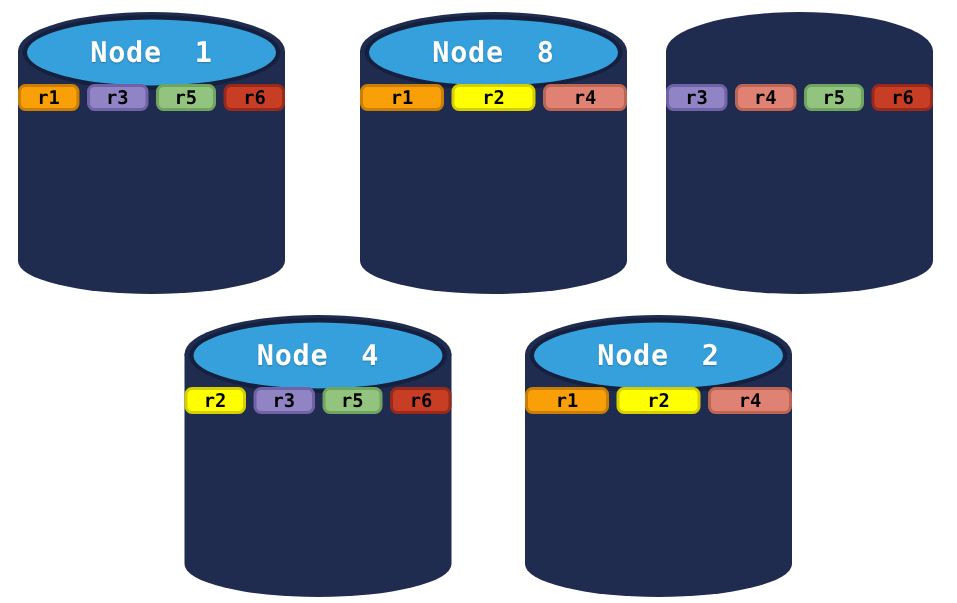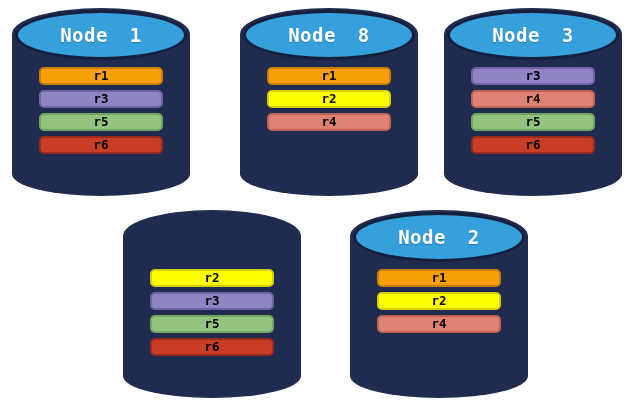--- a/index.html
+++ b/index.html
@@ -58,24 +58,24 @@
     color: var(--title-color);
     font-weight: bold;
     font-size: 19px;
     word-spacing: 10px;
     letter-spacing: 0.5px;
     text-shadow: 0 1px 1px rgba(0,0,0,0.25);
     white-space: nowrap;
   }
   .bars {
     position: absolute;
-    left: 0; top: 59px;
+    left: 0; top: 48px;
     width: 100%;
     display: flex;
-    flex-direction: column;
+    flex-direction: row;
     align-items: center;
     gap: 5px;
   }
   .bar {
     width: 120px;
     height: 14px;
     border: 2px solid;
     border-radius: 5px;
     font-size: 12.5px;
     font-weight: bold;
@@ -112,34 +112,34 @@
       <div class="bars">
         <div class="bar" style="background: rgb(249, 160, 8); border-color: rgb(201, 127, 5); color: rgb(0, 0, 0);">r1</div>
         <div class="bar" style="background: rgb(255, 255, 0); border-color: rgb(214, 207, 0); color: rgb(0, 0, 0);">r2</div>
         <div class="bar" style="background: rgb(223, 130, 115); border-color: rgb(188, 101, 85); color: rgb(0, 0, 0);">r4</div>
       </div>
     </div>
 
     <div class="cylinder pos-3">
       <div class="cyl-rim"></div>
       <div class="cyl-body"></div>
-      <div class="cyl-top">
-        <span class="node-title">Node 3</span>
-      </div>
       <div class="bars">
         <div class="bar" style="background: rgb(145, 132, 196); border-color: rgb(111, 99, 166); color: rgb(0, 0, 0);">r3</div>
         <div class="bar" style="background: rgb(223, 130, 115); border-color: rgb(188, 101, 85); color: rgb(0, 0, 0);">r4</div>
         <div class="bar" style="background: rgb(146, 196, 127); border-color: rgb(111, 165, 94); color: rgb(0, 0, 0);">r5</div>
         <div class="bar" style="background: rgb(199, 62, 37); border-color: rgb(153, 41, 26); color: rgb(0, 0, 0);">r6</div>
       </div>
     </div>
 
     <div class="cylinder pos-4">
       <div class="cyl-rim"></div>
       <div class="cyl-body"></div>
+      <div class="cyl-top">
+        <span class="node-title">Node 4</span>
+      </div>
       <div class="bars">
         <div class="bar" style="background: rgb(255, 255, 0); border-color: rgb(214, 207, 0); color: rgb(0, 0, 0);">r2</div>
         <div class="bar" style="background: rgb(145, 132, 196); border-color: rgb(111, 99, 166); color: rgb(0, 0, 0);">r3</div>
         <div class="bar" style="background: rgb(146, 196, 127); border-color: rgb(111, 165, 94); color: rgb(0, 0, 0);">r5</div>
         <div class="bar" style="background: rgb(199, 62, 37); border-color: rgb(153, 41, 26); color: rgb(0, 0, 0);">r6</div>
       </div>
     </div>
 
     <div class="cylinder pos-5">
       <div class="cyl-rim"></div>

